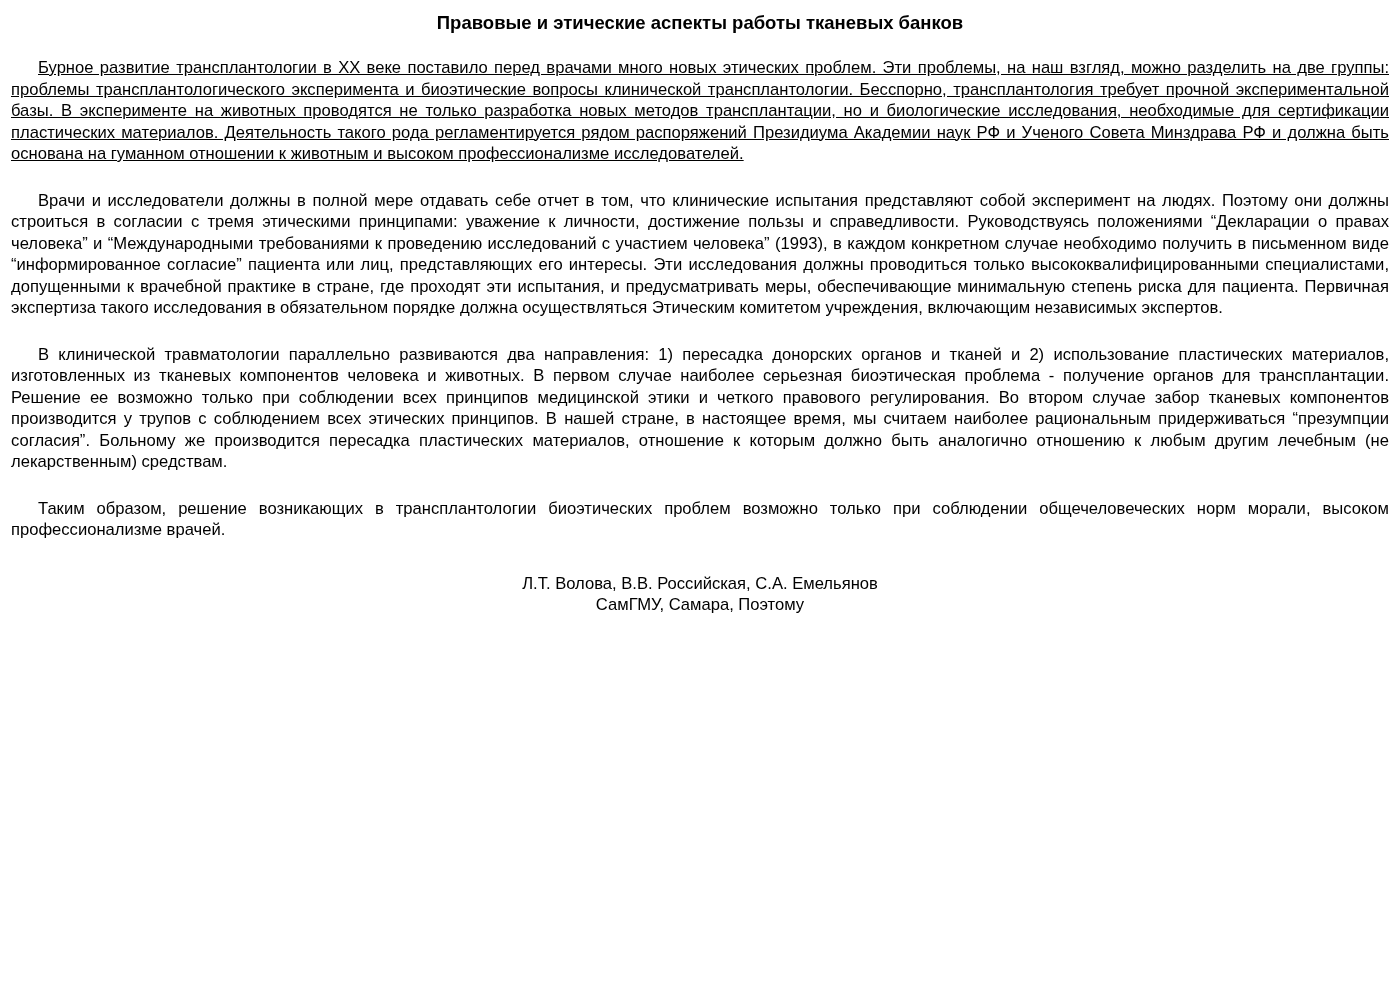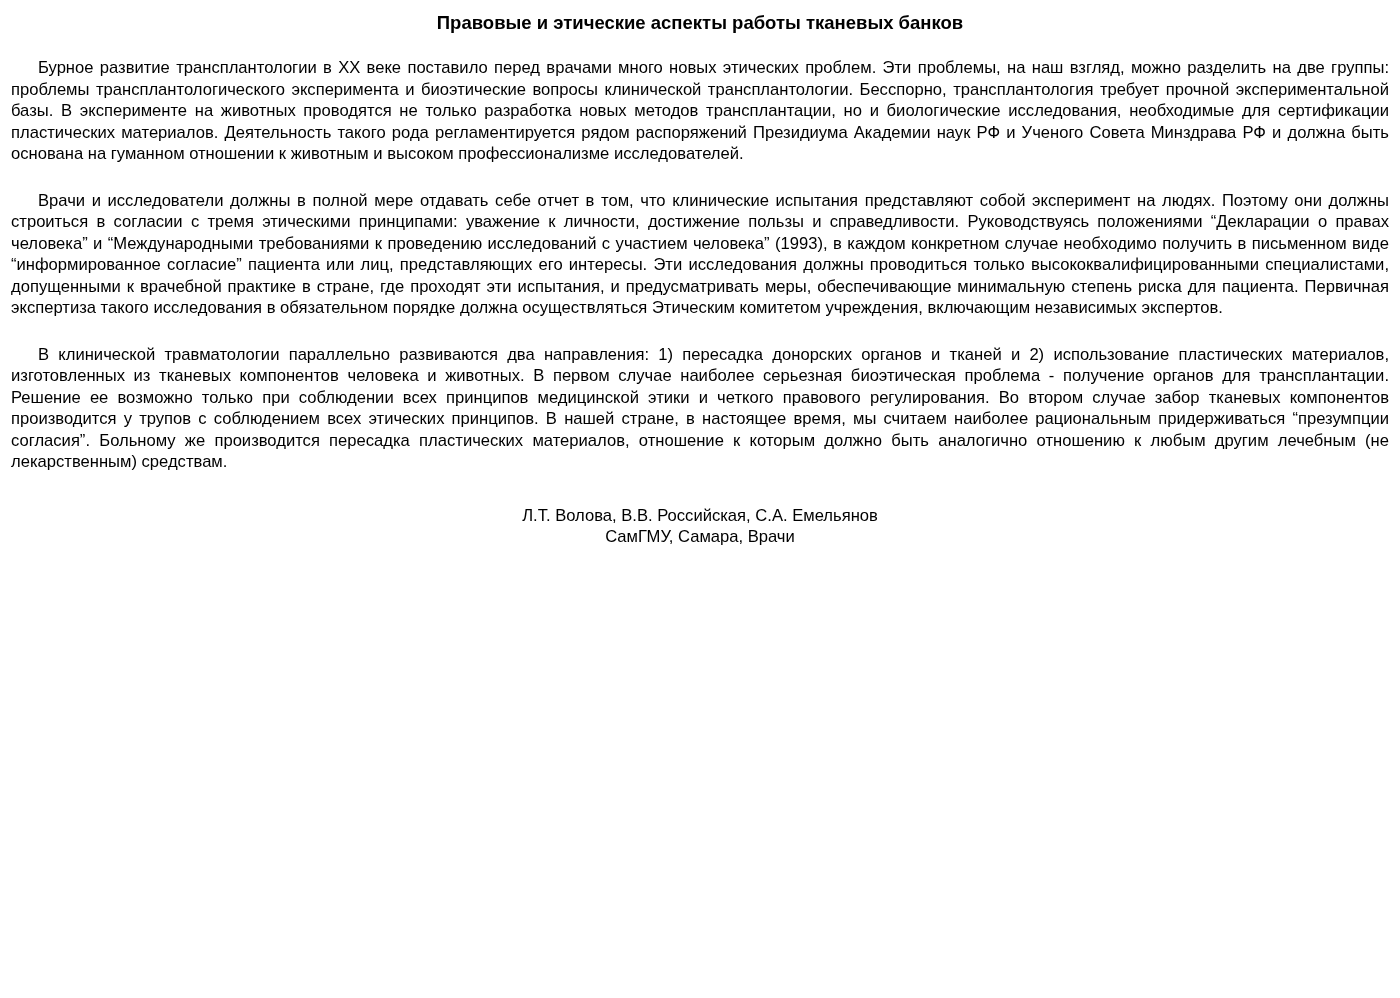--- a/index.html
+++ b/index.html
@@ -36,20 +36,21 @@
   }
   .body-paragraph {
     font-size: 16.6px;
     line-height: 21.5px;
     text-align: justify;
     text-indent: 27px;
     margin: 25px 0 0 0;
   }
   .body-paragraph.first {
     margin-top: 23px;
+    text-decoration: underline;
   }
   .signature {
     margin-top: 32px;
     text-align: center;
     font-size: 16.6px;
     line-height: 21.5px;
   }
 </style>
 </head>
 <body>
@@ -57,18 +58,19 @@
 <div class="page">
   <h1 class="main-title">Правовые и этические аспекты работы тканевых банков</h1>
 
 
   <p class="body-paragraph first">Бурное развитие трансплантологии в XX веке поставило перед врачами много новых этических проблем. Эти проблемы, на наш взгляд, можно разделить на две группы: проблемы трансплантологического эксперимента и биоэтические вопросы клинической трансплантологии. Бесспорно, трансплантология требует прочной экспериментальной базы. В эксперименте на животных проводятся не только разработка новых методов трансплантации, но и биологические исследования, необходимые для сертификации пластических материалов. Деятельность такого рода регламентируется рядом распоряжений Президиума Академии наук РФ и Ученого Совета Минздрава РФ и должна быть основана на гуманном отношении к животным и высоком профессионализме исследователей.</p>
 
   <p class="body-paragraph">Врачи и исследователи должны в полной мере отдавать себе отчет в том, что клинические испытания представляют собой эксперимент на людях. Поэтому они должны строиться в согласии с тремя этическими принципами: уважение к личности, достижение пользы и справедливости. Руководствуясь положениями “Декларации о правах человека” и “Международными требованиями к проведению исследований с участием человека” (1993), в каждом конкретном случае необходимо получить в письменном виде “информированное согласие” пациента или лиц, представляющих его интересы. Эти исследования должны проводиться только высококвалифицированными специалистами, допущенными к врачебной практике в стране, где проходят эти испытания, и предусматривать меры, обеспечивающие минимальную степень риска для пациента. Первичная экспертиза такого исследования в обязательном порядке должна осуществляться Этическим комитетом учреждения, включающим независимых экспертов.</p>
 
   <p class="body-paragraph">В клинической травматологии параллельно развиваются два направления: 1) пересадка донорских органов и тканей и 2) использование пластических материалов, изготовленных из тканевых компонентов человека и животных. В первом случае наиболее серьезная биоэтическая проблема - получение органов для трансплантации. Решение ее возможно только при соблюдении всех принципов медицинской этики и четкого правового регулирования. Во втором случае забор тканевых компонентов производится у трупов с соблюдением всех этических принципов. В нашей стране, в настоящее время, мы считаем наиболее рациональным придерживаться “презумпции согласия”. Больному же производится пересадка пластических материалов, отношение к которым должно быть аналогично отношению к любым другим лечебным (не лекарственным) средствам.</p>
 
+  <p class="body-paragraph">Таким образом, решение возникающих в трансплантологии биоэтических проблем возможно только при соблюдении общечеловеческих норм морали, высоком профессионализме врачей.</p>
 
   <div class="signature">
     <div>Л.Т. Волова, В.В. Российская, С.А. Емельянов</div>
-    <div>СамГМУ, Самара, Врачи</div>
+    <div>СамГМУ, Самара, Поэтому</div>
   </div>
 </div>
 
 </body></html>

